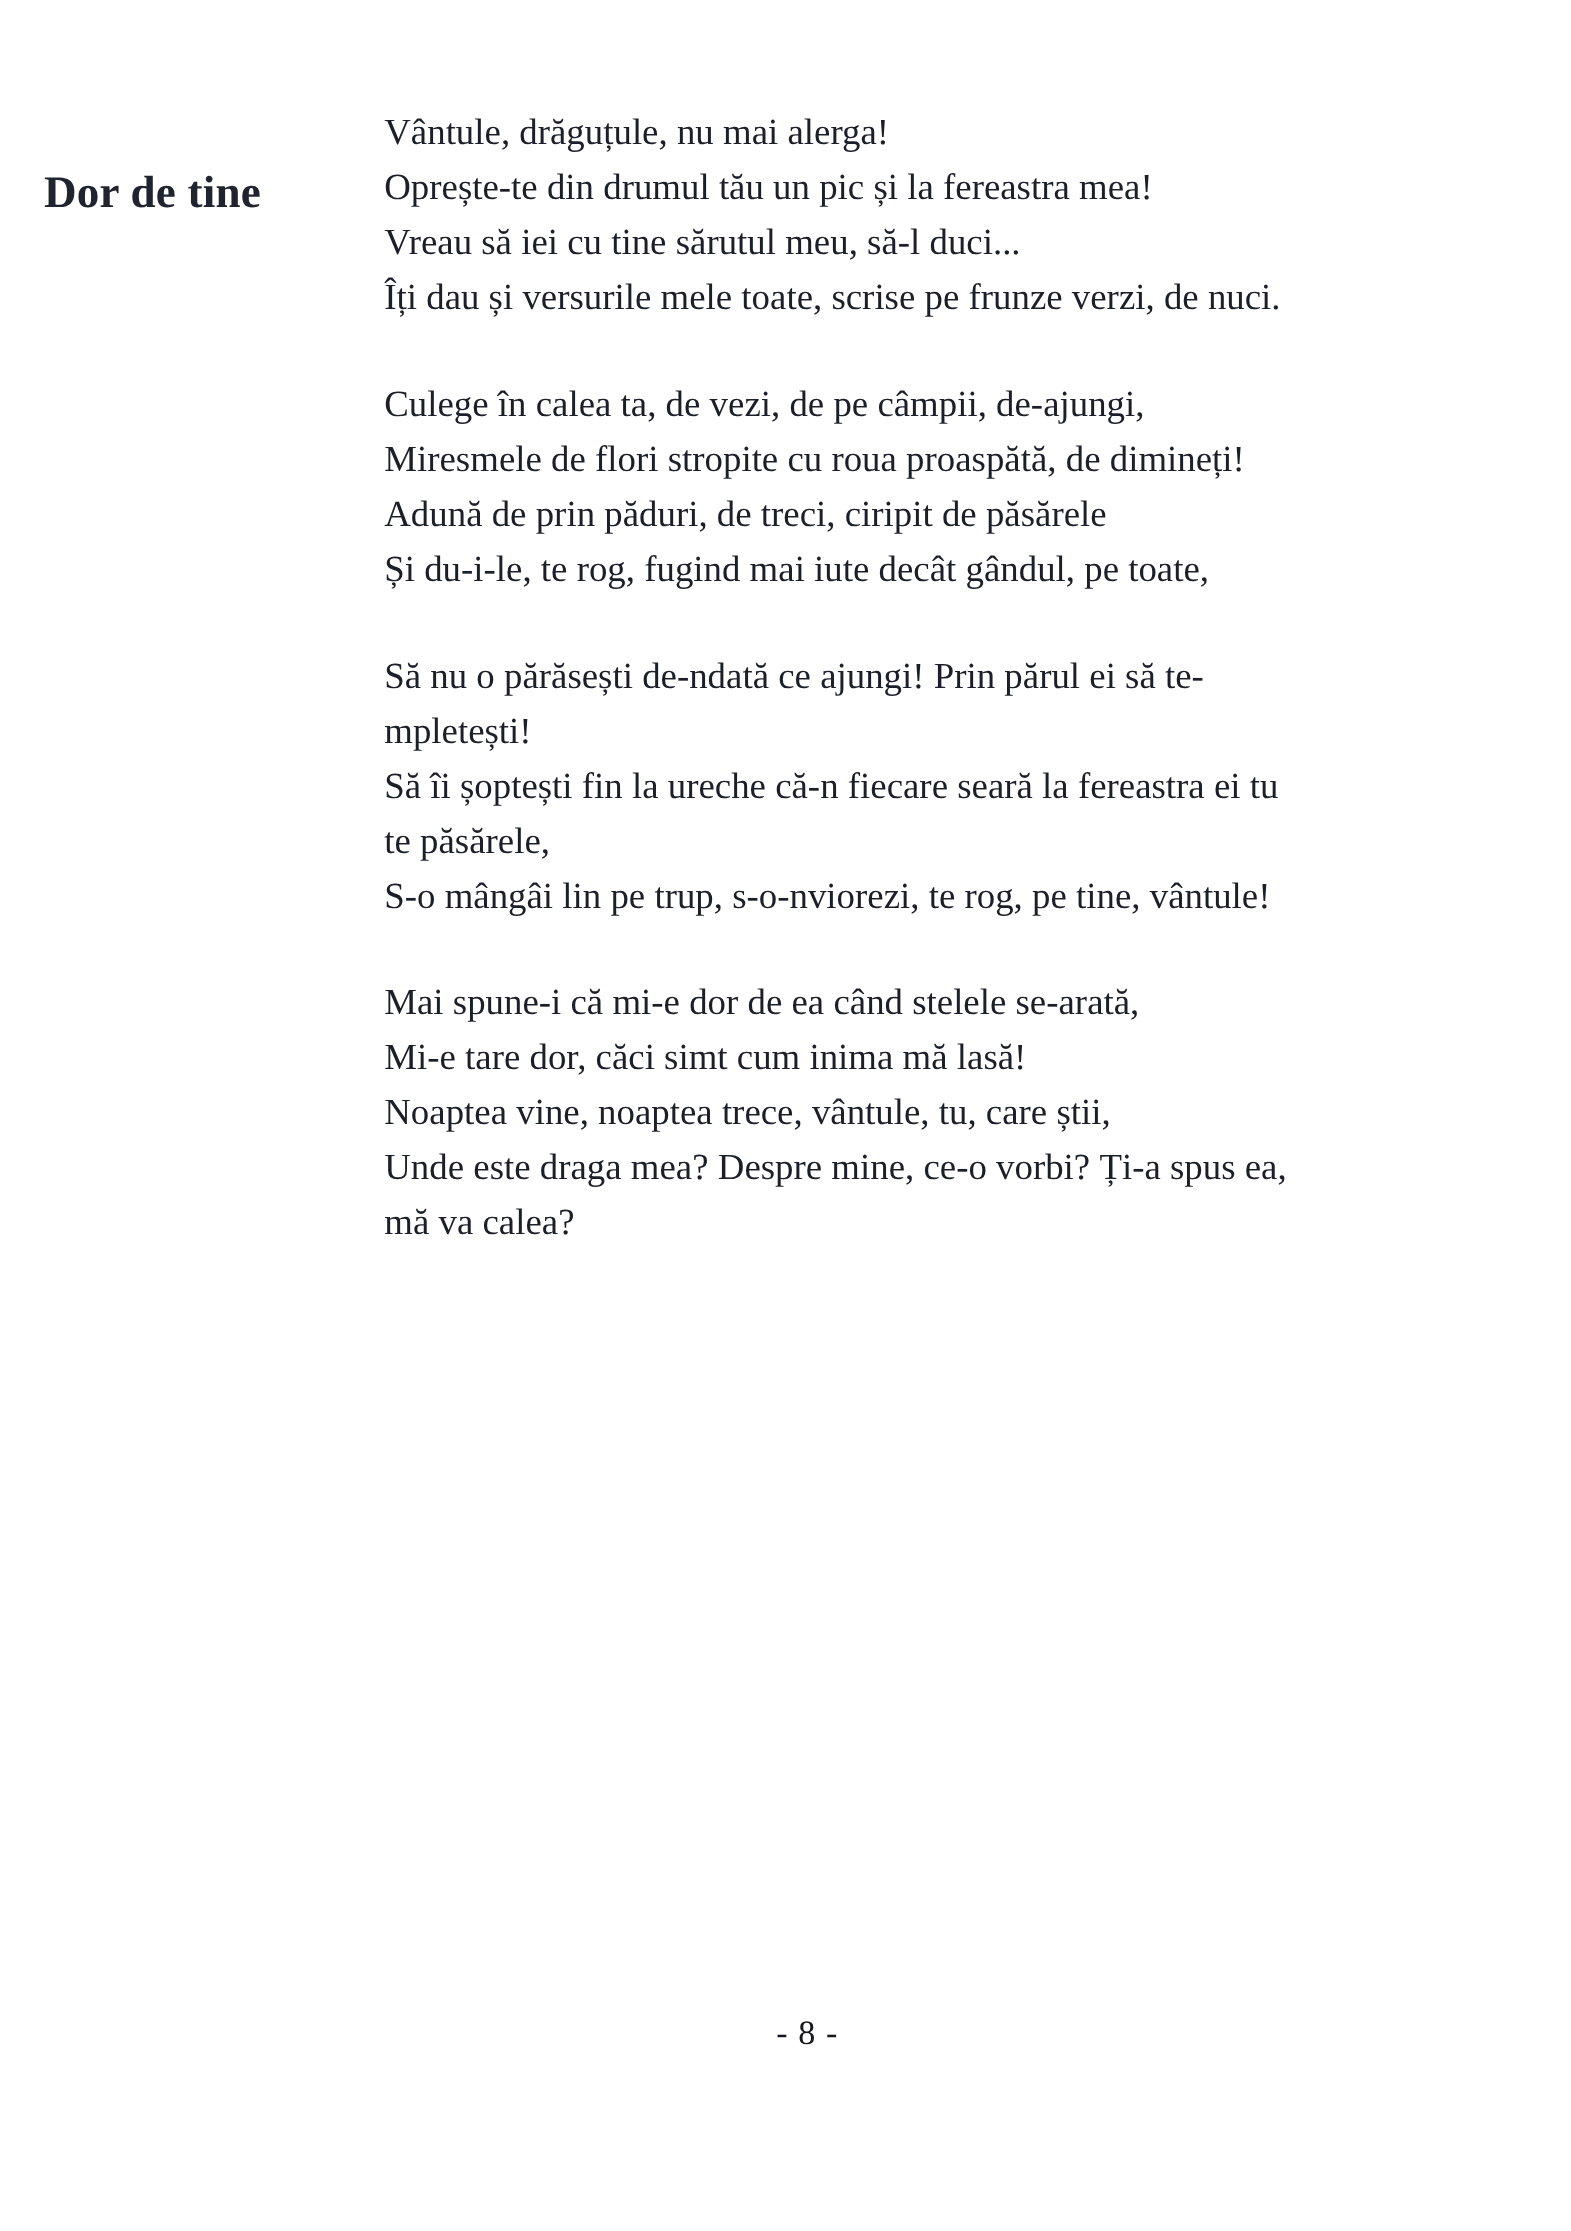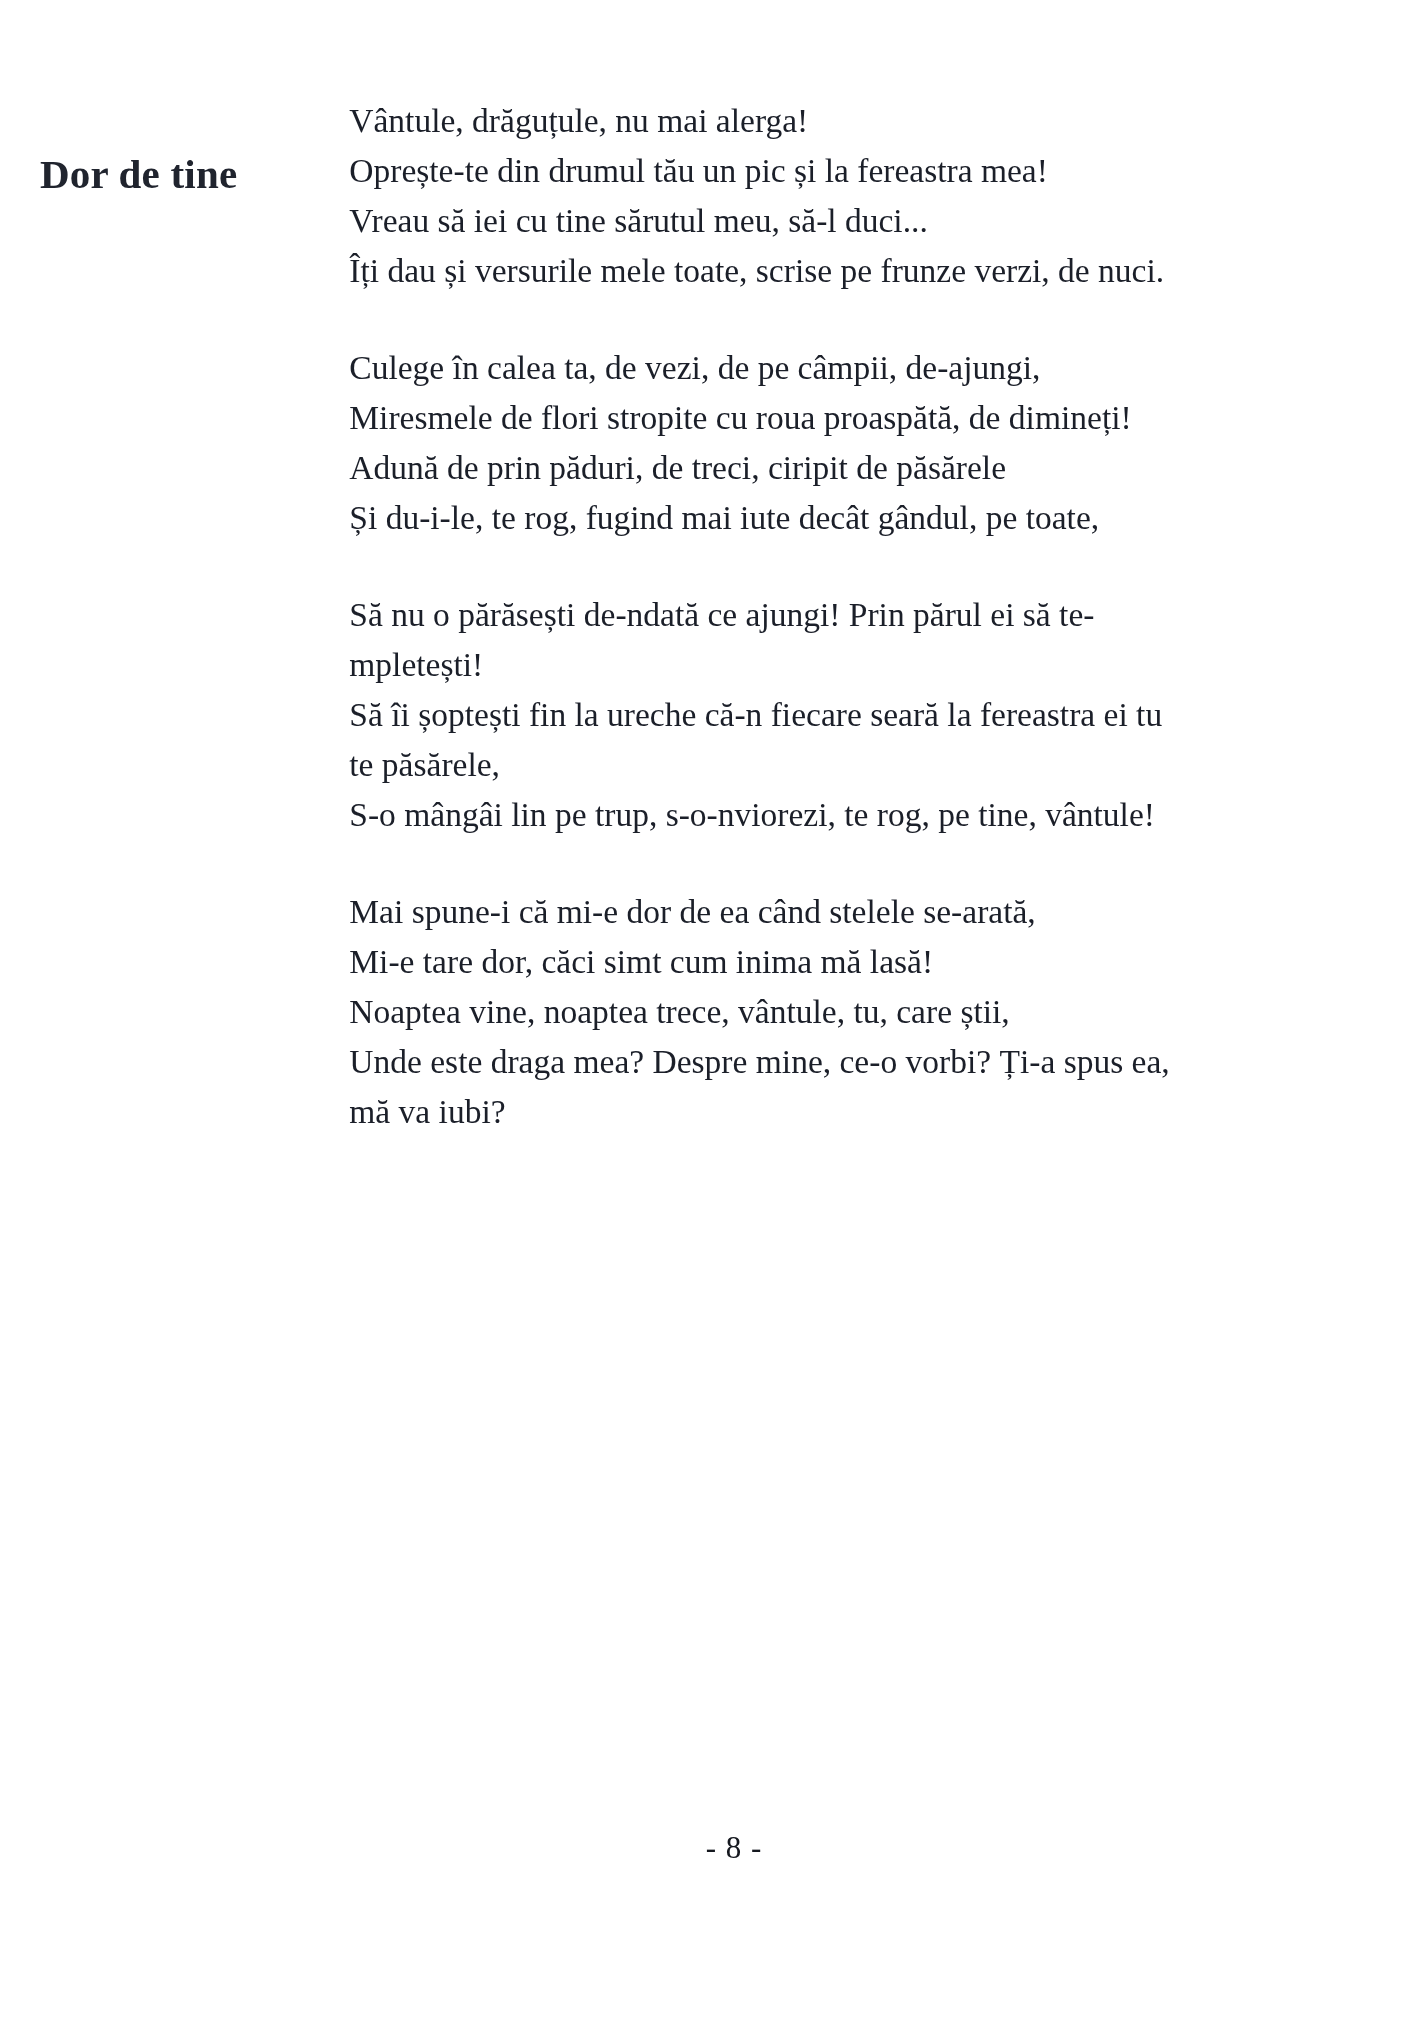--- a/index.html
+++ b/index.html
@@ -102,21 +102,21 @@
       <div class="verse-line">Să îi șoptești fin la ureche că-n fiecare seară la fereastra ei tu</div>
       <div class="verse-line">te păsărele,</div>
       <div class="verse-line">S-o mângâi lin pe trup, s-o-nviorezi, te rog, pe tine, vântule!</div>
     </div>
 
     <div class="stanza">
       <div class="verse-line">Mai spune-i că mi-e dor de ea când stelele se-arată,</div>
       <div class="verse-line">Mi-e tare dor, căci simt cum inima mă lasă!</div>
       <div class="verse-line">Noaptea vine, noaptea trece, vântule, tu, care știi,</div>
       <div class="verse-line">Unde este draga mea? Despre mine, ce-o vorbi? Ți-a spus ea,</div>
-      <div class="verse-line">mă va iubi?</div>
+      <div class="verse-line">mă va calea?</div>
     </div>
 
   </div>
 
   <div class="footer">
     <span class="page-number">- 8 -</span>
   </div>
 
 </div>
 

